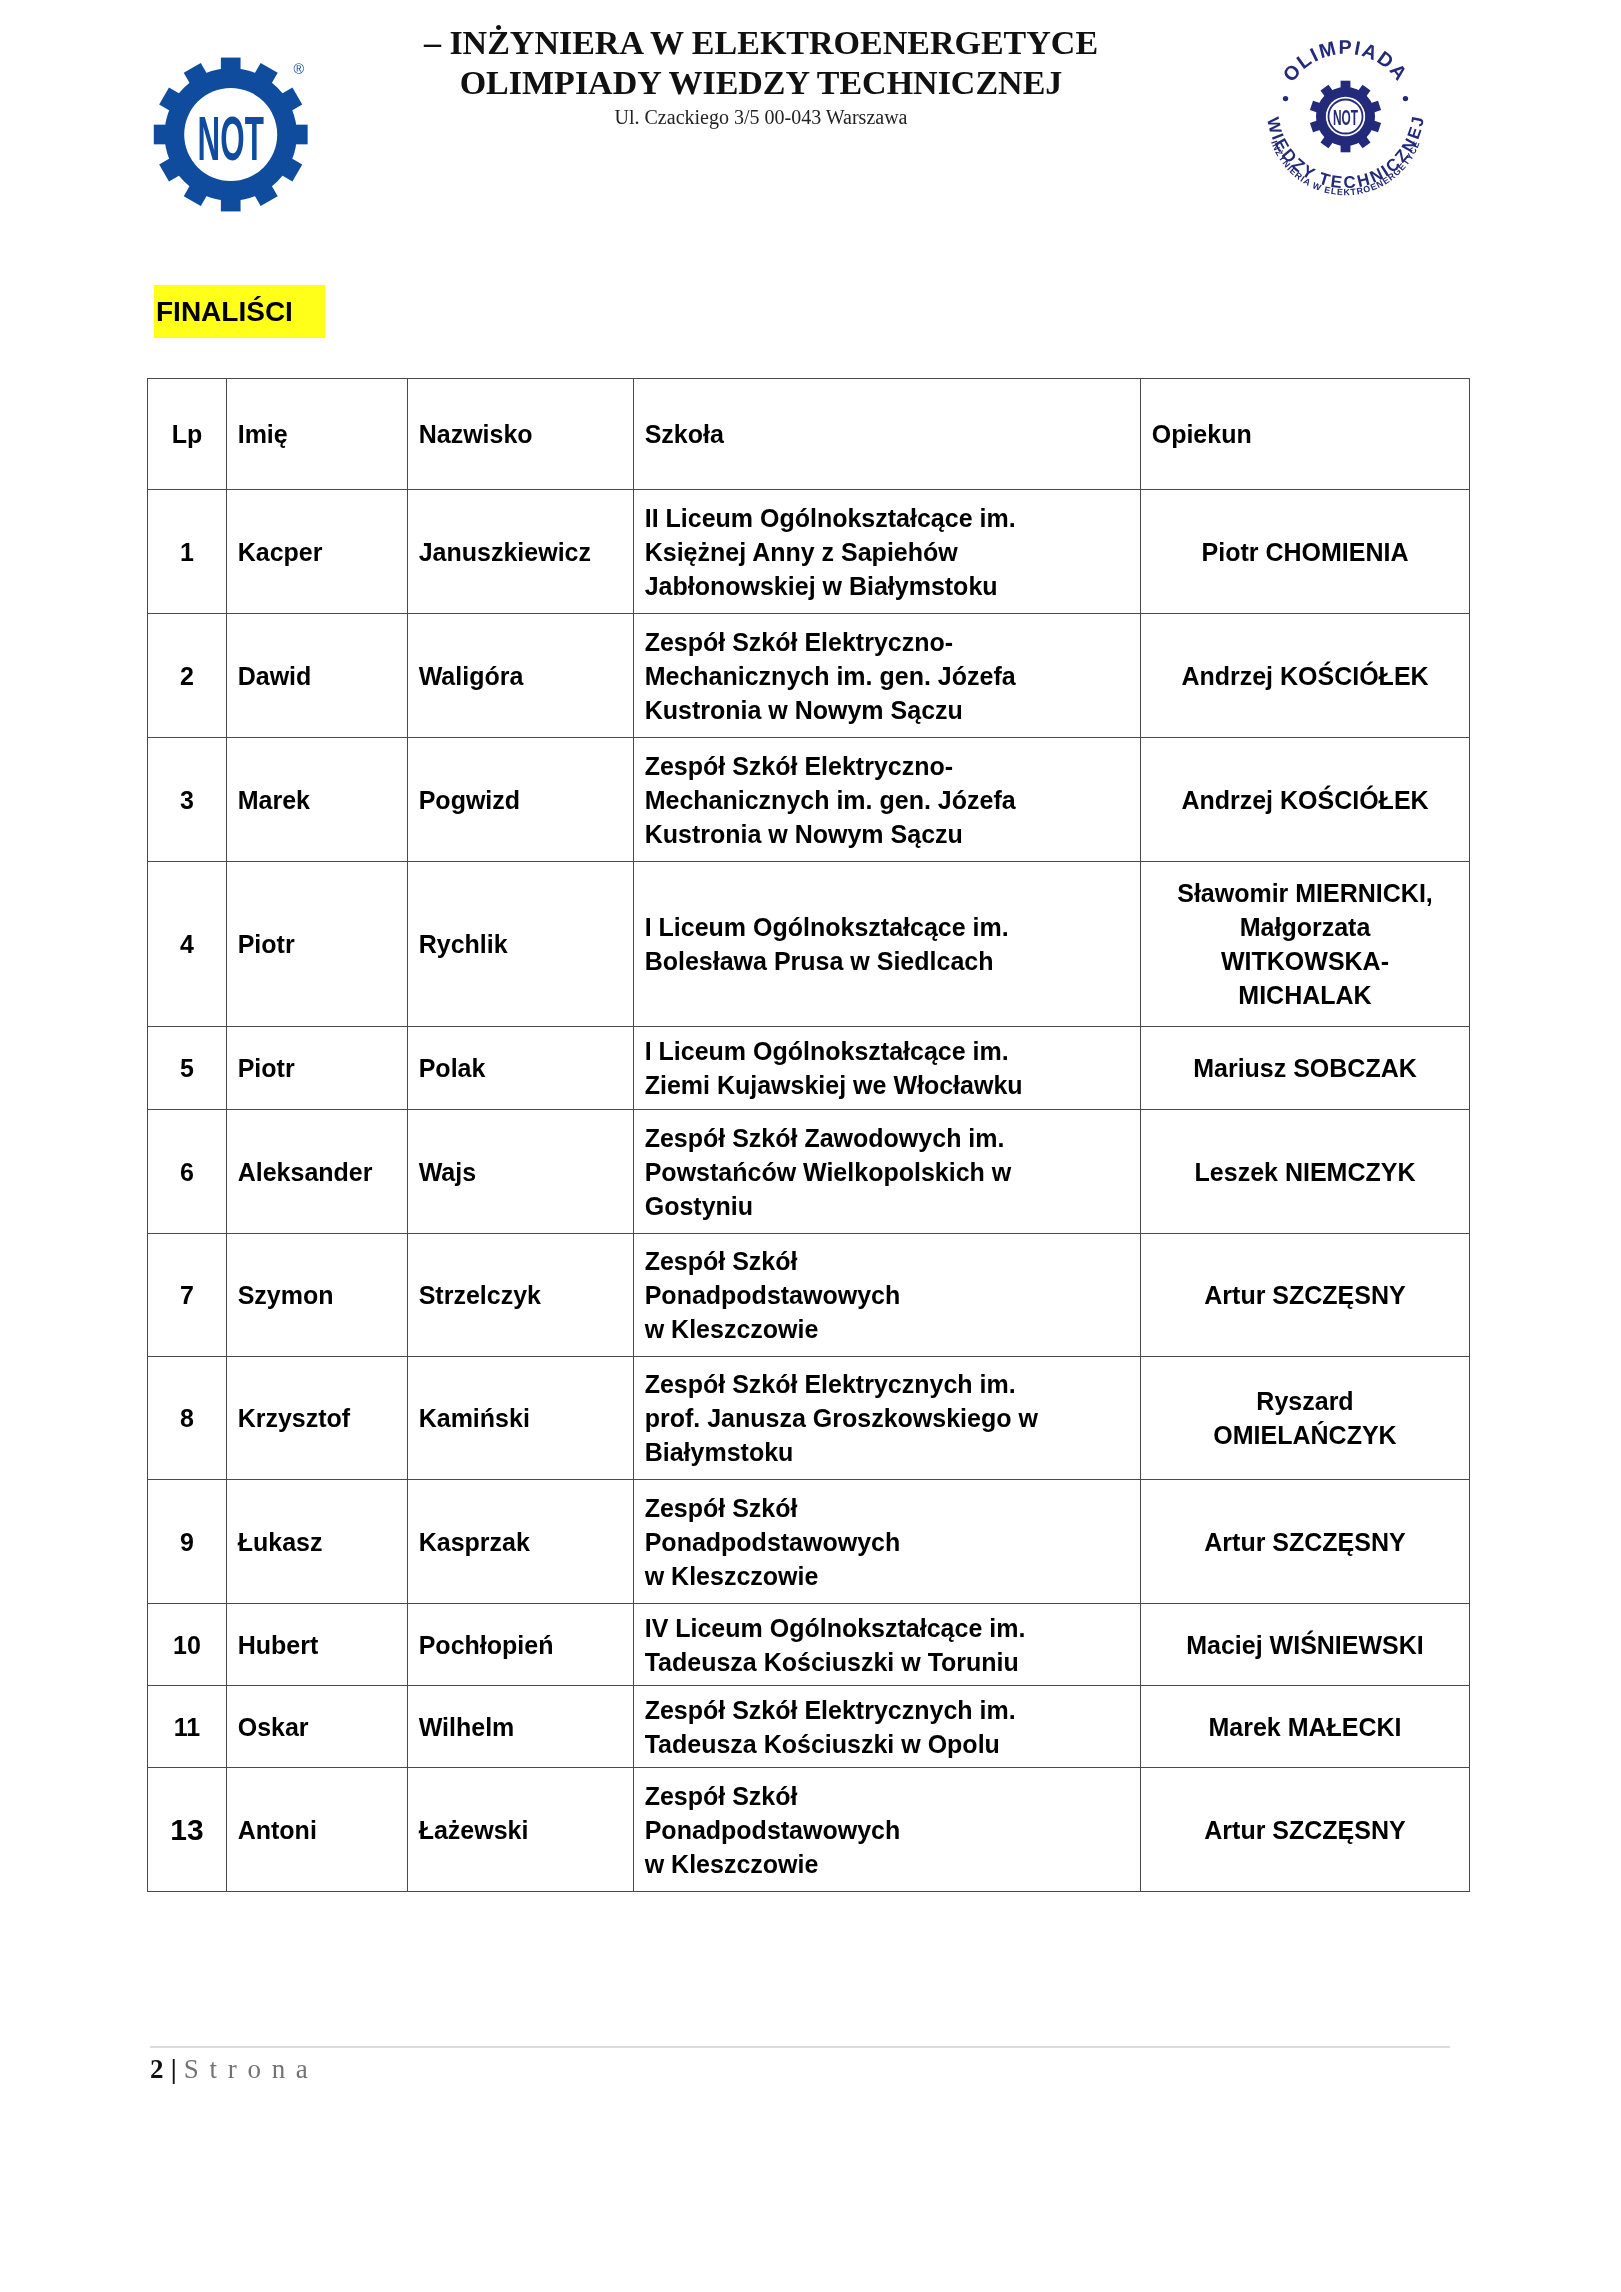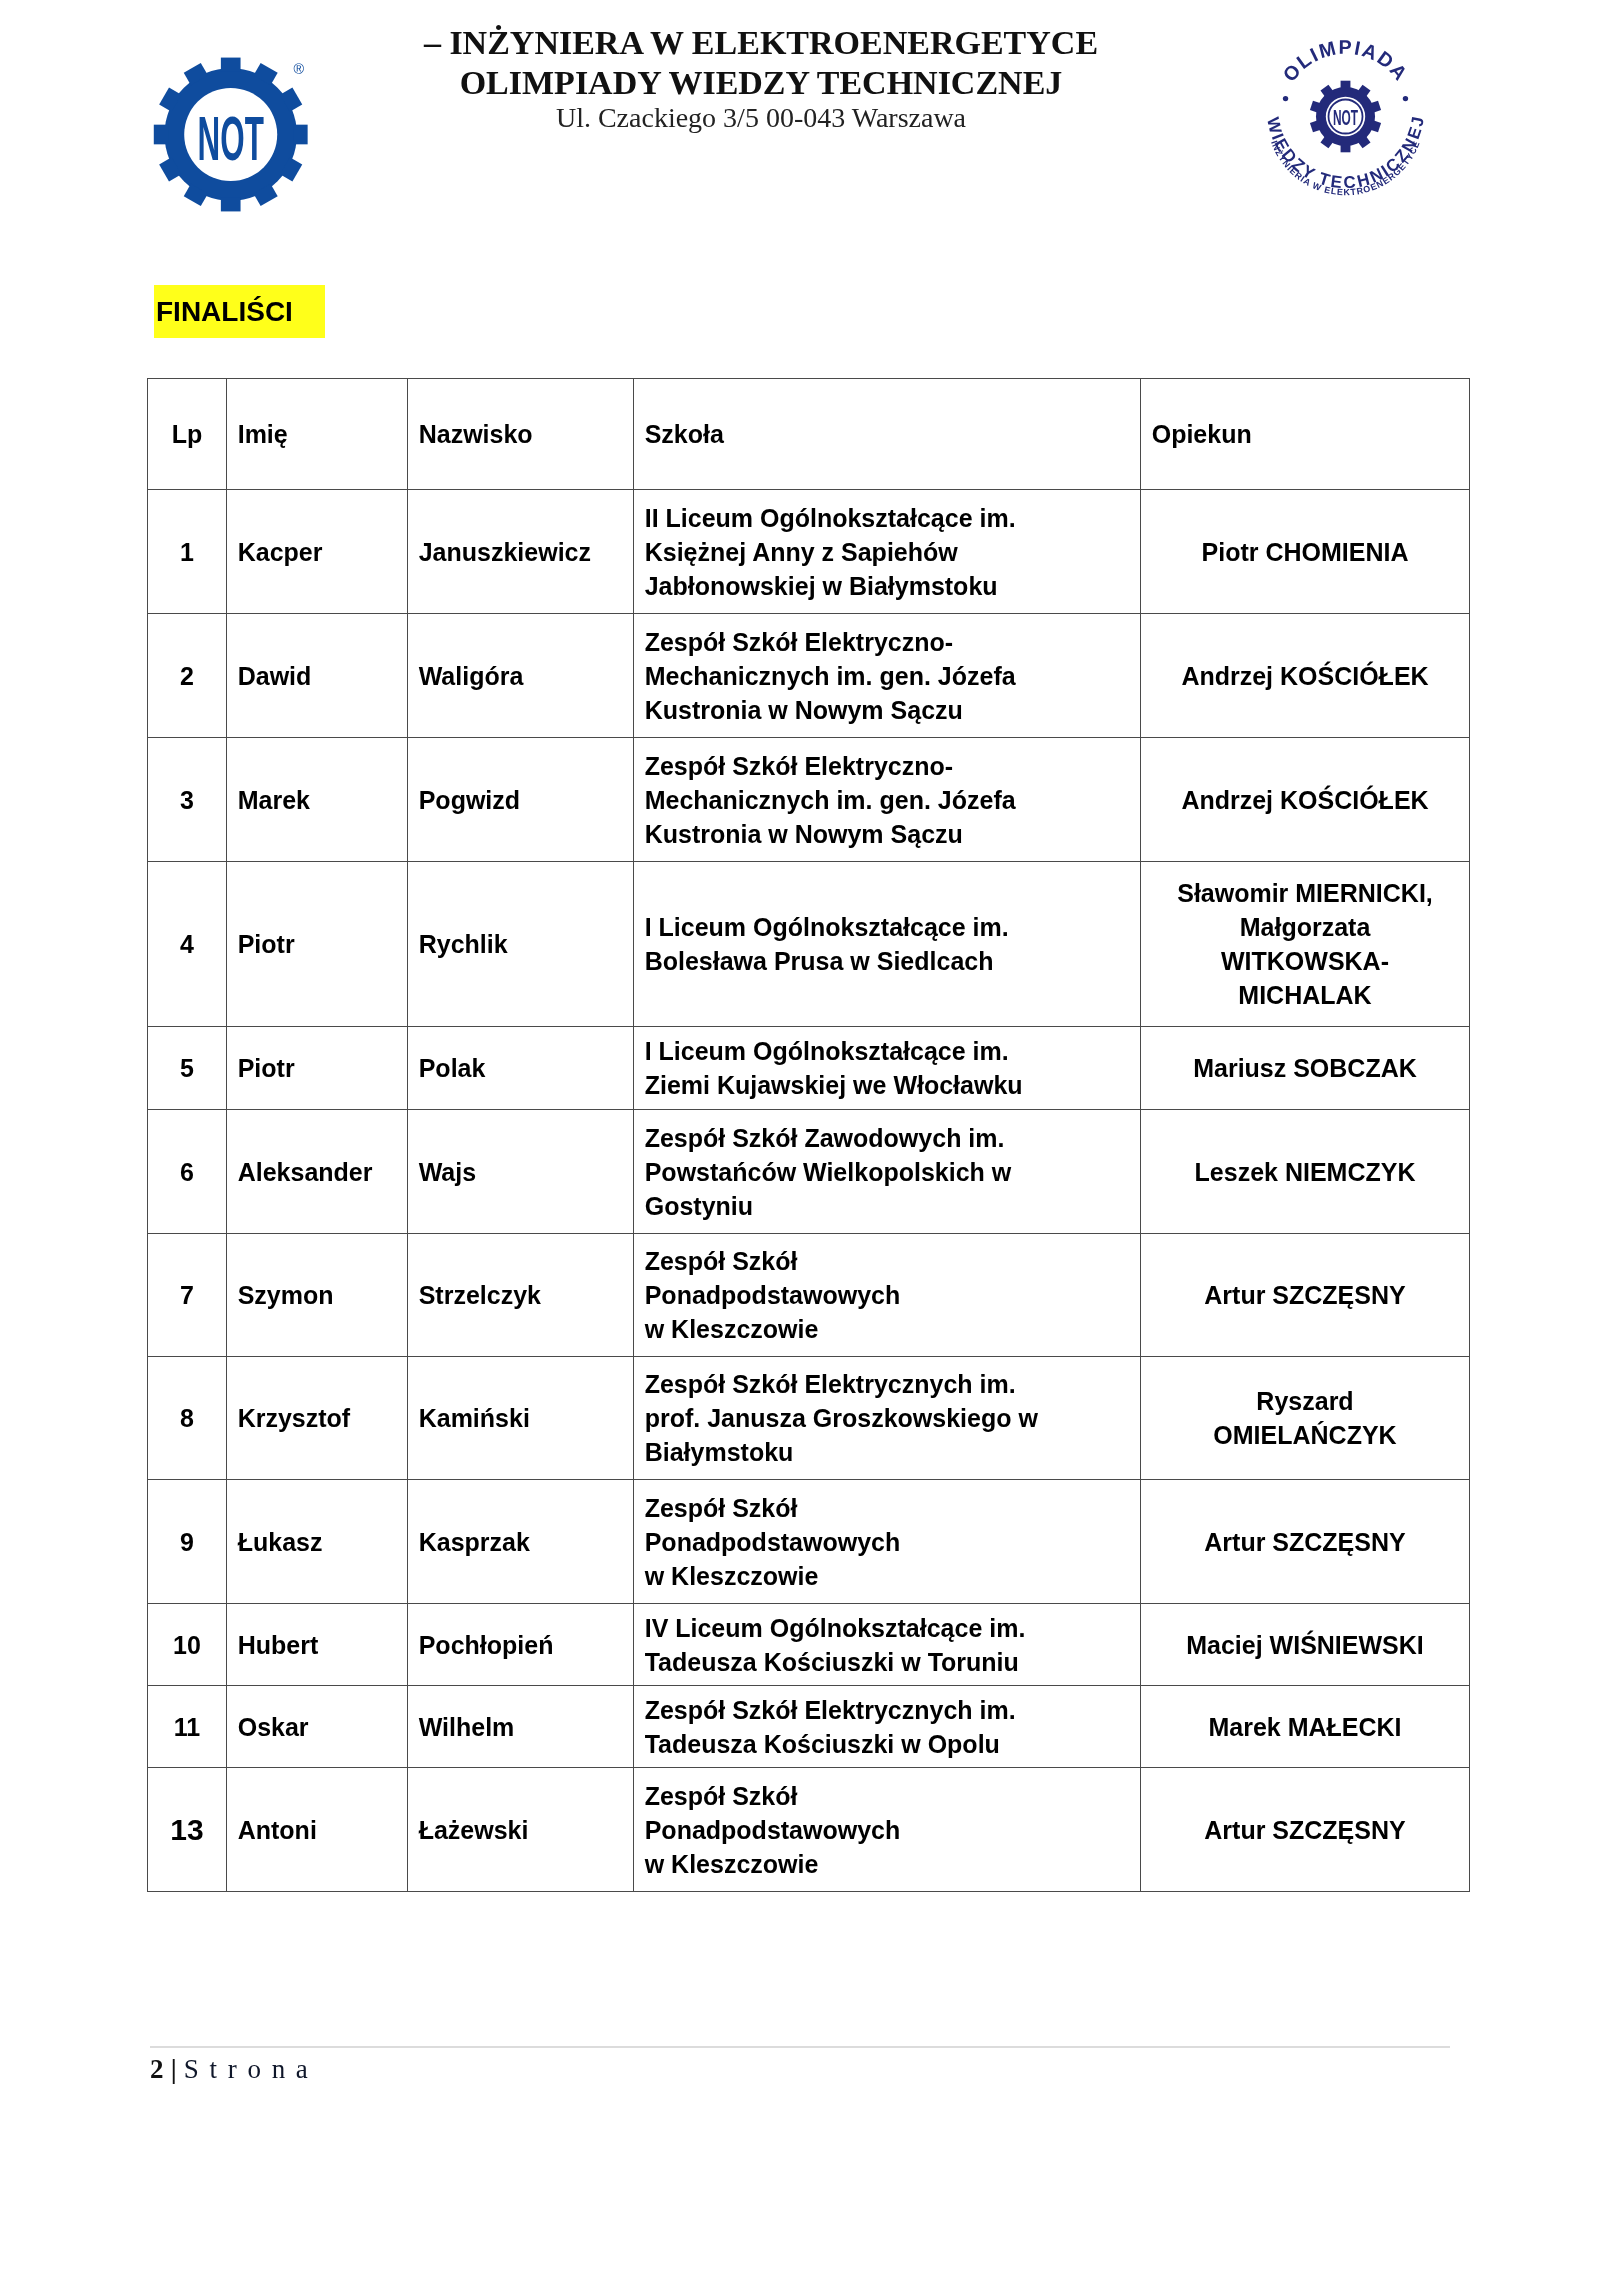--- a/index.html
+++ b/index.html
@@ -4,41 +4,41 @@
 <style>
   html, body { margin: 0; padding: 0; background: #ffffff; }
   body { width: 1621px; height: 2293px; position: relative; overflow: hidden; }
   .logo-left { position: absolute; left: 152px; top: 54px; width: 161px; height: 161px; }
   .logo-right { position: absolute; left: 1256px; top: 27px; width: 179px; height: 179px; }
   .header { position: absolute; left: 358px; width: 806px; top: 23px; text-align: center;
             font-family: "Liberation Serif", serif; color: #111; }
   .header .l { white-space: nowrap; }
   .header .h1 { font-size: 34px; font-weight: bold; line-height: 40px; }
   .header .h2 { font-size: 28px; font-weight: bold; line-height: 36px; }
-  .header .addr { font-size: 28px; font-weight: normal; line-height: 29px; color: #222; }
+  .header .addr { font-size: 20px; font-weight: normal; line-height: 29px; color: #222; }
   .title-hl { position: absolute; left: 154px; top: 285px; width: 171px; height: 53px;
               background: #ffff1a; }
   .title { position: absolute; left: 156px; top: 285px; line-height: 53px;
            font-family: "Liberation Sans", sans-serif; font-weight: bold; font-size: 28px;
            color: #000; letter-spacing: 0px; }
   table.fin { position: absolute; left: 147px; top: 378px; border-collapse: collapse;
               font-family: "Liberation Sans", sans-serif; font-weight: bold; font-size: 25px;
               color: #000; table-layout: fixed; }
   table.fin td, table.fin th { border: 1.8px solid #4a4a4a; padding: 0 10.7px; vertical-align: middle;
                                line-height: 34px; font-weight: bold; }
   table.fin th { text-align: left; height: 110px; }
   .c-lp { text-align: center !important; padding: 0 !important; }
   .c-op { text-align: center; margin-top: 13px; }
   .big13 { font-size: 30px; }
   .footer-line { position: absolute; left: 150px; top: 2046px; width: 1300px; height: 1.8px; background: #dcdcdc; }
   .footer { position: absolute; left: 150px; top: 2053px; font-family: "Liberation Serif", serif;
             font-size: 27px; line-height: 32px; }
   .footer .pg { font-weight: bold; color: #111; }
   .footer .sep { font-weight: bold; color: #111; margin: 0 7.2px; }
-  .footer .word { color: #0f172a; letter-spacing: 10.7px; }
+  .footer .word { color: #737373; letter-spacing: 10.7px; }
 </style>
 </head>
 <body>
 
 <div class="logo-left">
   <svg width="161" height="161" viewBox="0 0 180 180">
     <g id="gearL" fill="#0f4c9e">
         <circle cx="88" cy="90" r="74"></circle>
         <rect x="77" y="4" width="22" height="16" transform="rotate(0 88 90)"></rect>
         <rect x="77" y="4" width="22" height="16" transform="rotate(30 88 90)"></rect>

